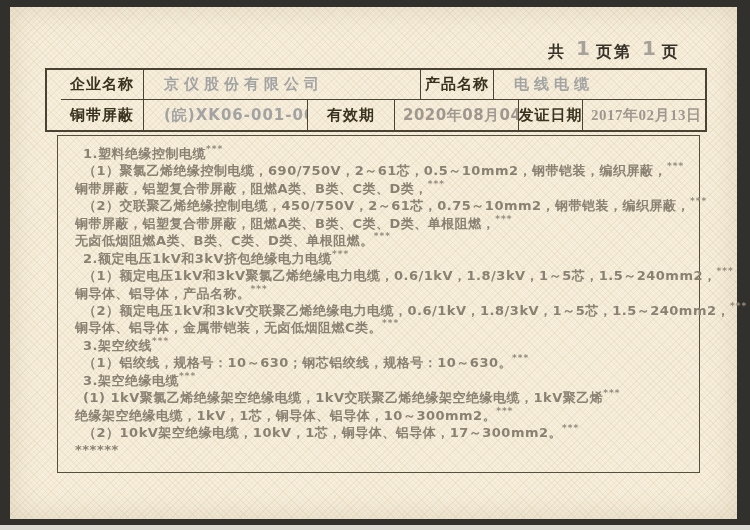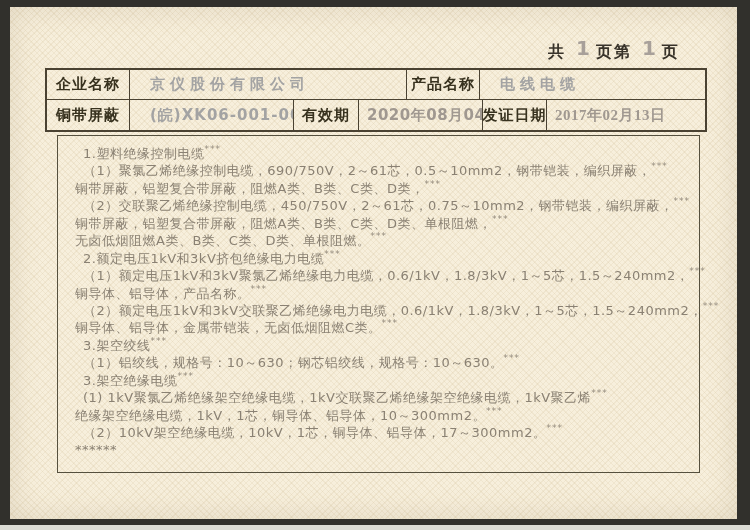--- a/index.html
+++ b/index.html
@@ -14,33 +14,33 @@
   .serif{font-family:"DejaVu Serif","Liberation Serif",serif;}
 
   
   .page-counter{position:absolute;left:548px;top:38px;width:170px;display:flex;align-items:baseline;
     color:#38332a;font-weight:bold;font-size:16px;letter-spacing:2px;}
   .page-counter .num{color:#a8a09a;font-size:20px;font-weight:bold;letter-spacing:0;
     margin:0 6px 0 10px;position:relative;top:-2px;font-family:"DejaVu Sans","Liberation Sans",sans-serif;}
 
   
   .info-table{position:absolute;left:45px;top:68px;width:662px;height:64px;border:2px solid #4a4232;box-sizing:border-box;}
-  .trow{display:flex;height:30px;box-sizing:border-box;}
+  .trow{display:flex;height:30px;box-sizing:border-box;margin-left:14px;}
   .trow.first{border-bottom:1.5px solid #4a4232;}
   .tcell{box-sizing:border-box;border-right:1.5px solid #4a4232;display:flex;align-items:center;overflow:hidden;white-space:nowrap;}
   .tcell.last{border-right:none;}
   .tlabel{justify-content:center;color:#38321f;font-weight:bold;font-size:15px;letter-spacing:1px;}
   .tvalue{color:#a3a3a3;font-weight:bold;font-size:15px;}
   .tvalue.cn{letter-spacing:5px;padding-left:20px;font-family:"DejaVu Serif","Liberation Serif",serif;}
   .tvalue.code{padding-left:20px;letter-spacing:1px;}
   .tvalue.date{padding-left:8px;letter-spacing:0.5px;color:#a09890;}
 
   
   .body-box{position:absolute;left:57px;top:135px;width:643px;height:338px;border:1.5px solid #55503e;box-sizing:border-box;}
-  .body-text{position:absolute;left:75px;top:141px;width:620px;color:#8a8173;font-weight:400;font-size:13px;}
+  .body-text{position:absolute;left:75px;top:141px;width:620px;color:#8a8173;font-weight:700;font-size:13px;}
   .bline{height:17.45px;line-height:17.45px;white-space:nowrap;letter-spacing:0.5px;}
   .bline.ind{padding-left:8px;}
   .stars{font-size:9px;letter-spacing:1px;vertical-align:6px;color:#948b7d;}
 </style>
 </head>
 <body>
 
 <div class="canvas">
   <div class="paper"></div>
   <div class="photo-edge-bottom"></div>
@@ -57,21 +57,21 @@
   <div class="info-table">
     <div class="trow first">
       <div class="tcell tlabel serif" style="width:83px;">企业名称</div>
       <div class="tcell tvalue cn" style="width:277px;">京仪股份有限公司</div>
       <div class="tcell tlabel serif" style="width:73px;">产品名称</div>
       <div class="tcell tvalue cn last" style="flex:1;">电线电缆</div>
     </div>
     <div class="trow">
       <div class="tcell tlabel serif" style="width:83px;">铜带屏蔽</div>
       <div class="tcell tvalue code" style="width:164px;">(皖)XK06-001-00289</div>
-      <div class="tcell tlabel serif" style="width:65px;">有效期</div>
+      <div class="tcell tlabel serif" style="width:87px;">有效期</div>
       <div class="tcell tvalue date" style="width:124px;">2020年08月04日</div>
       <div class="tcell tlabel serif" style="width:64px;">发证日期</div>
       <div class="tcell tvalue date last" style="flex:1;font-family:Liberation Serif, serif;">2017年02月13日</div>
     </div>
   </div>
 
   <div class="body-box"></div>
 
   <div class="body-text">
     <div class="bline ind"><span>1.塑料绝缘控制电缆</span><sup class="stars">***</sup></div>

